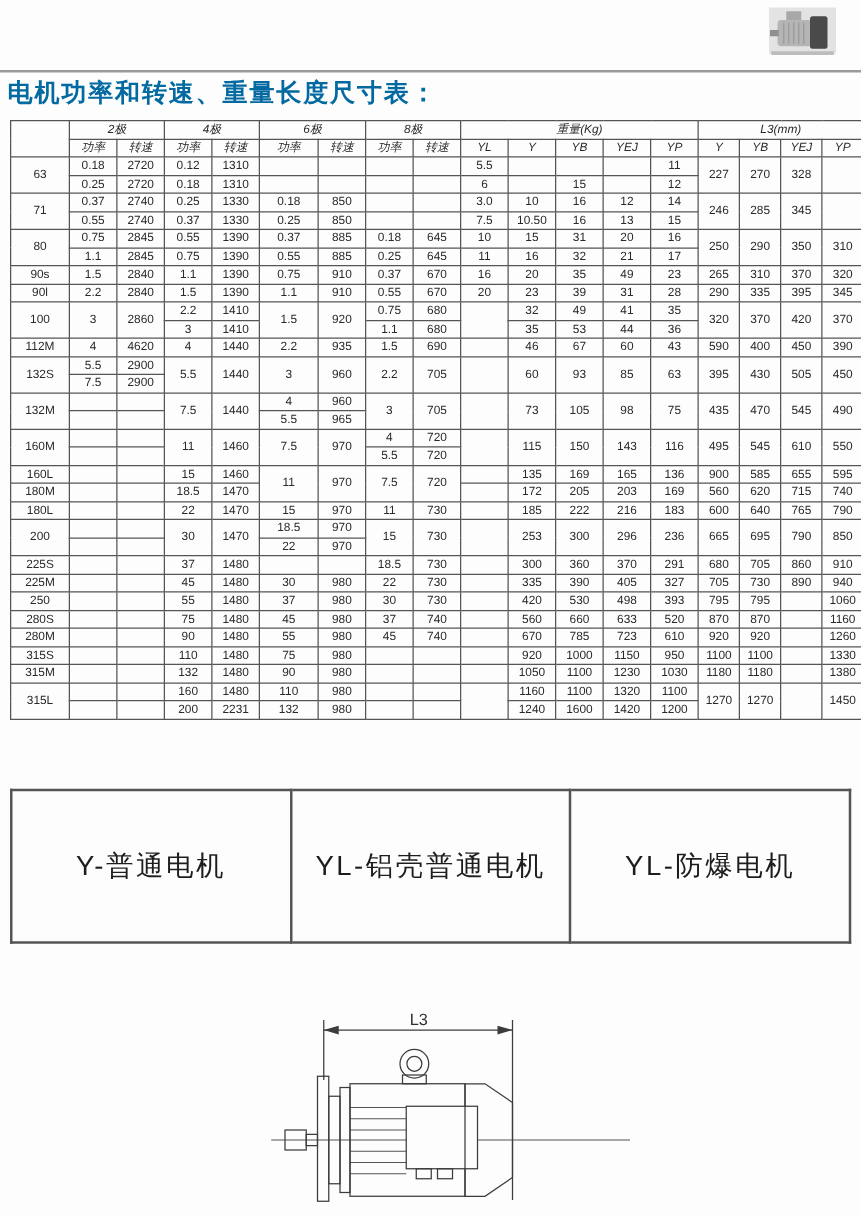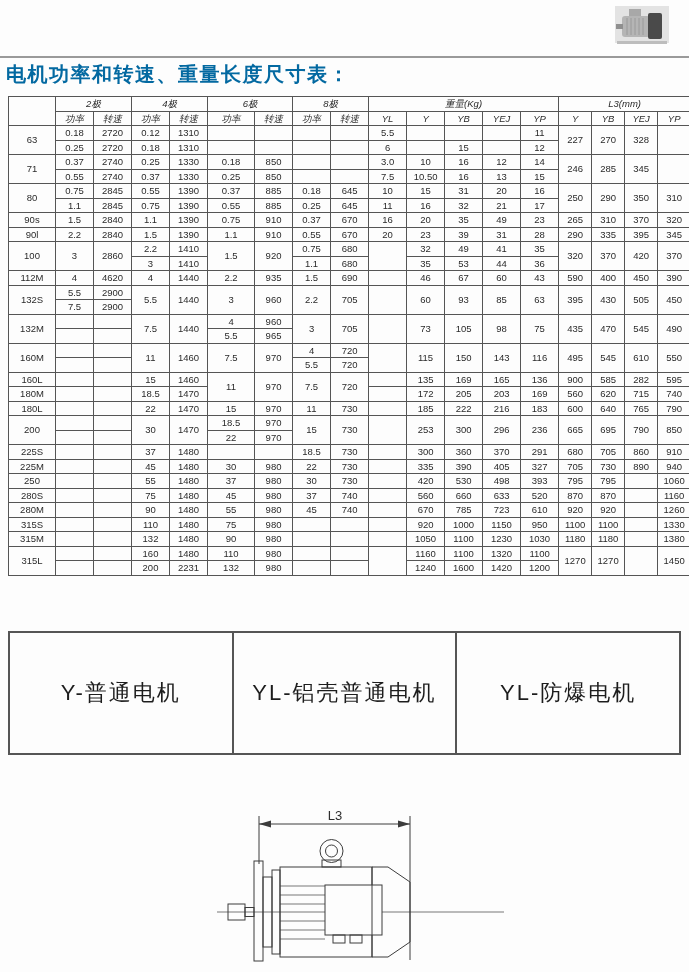--- a/index.html
+++ b/index.html
@@ -385,21 +385,21 @@
           <td rowspan="2">970</td>
           <td rowspan="2">7.5</td>
           <td rowspan="2">720</td>
           <td></td>
           <td>135</td>
           <td>169</td>
           <td>165</td>
           <td>136</td>
           <td>900</td>
           <td>585</td>
-          <td>282</td>
+          <td>655</td>
           <td>595</td>
         </tr>
         <tr>
           <td>180M</td>
           <td></td>
           <td></td>
           <td>18.5</td>
           <td>1470</td>
           <td></td>
           <td>172</td>

